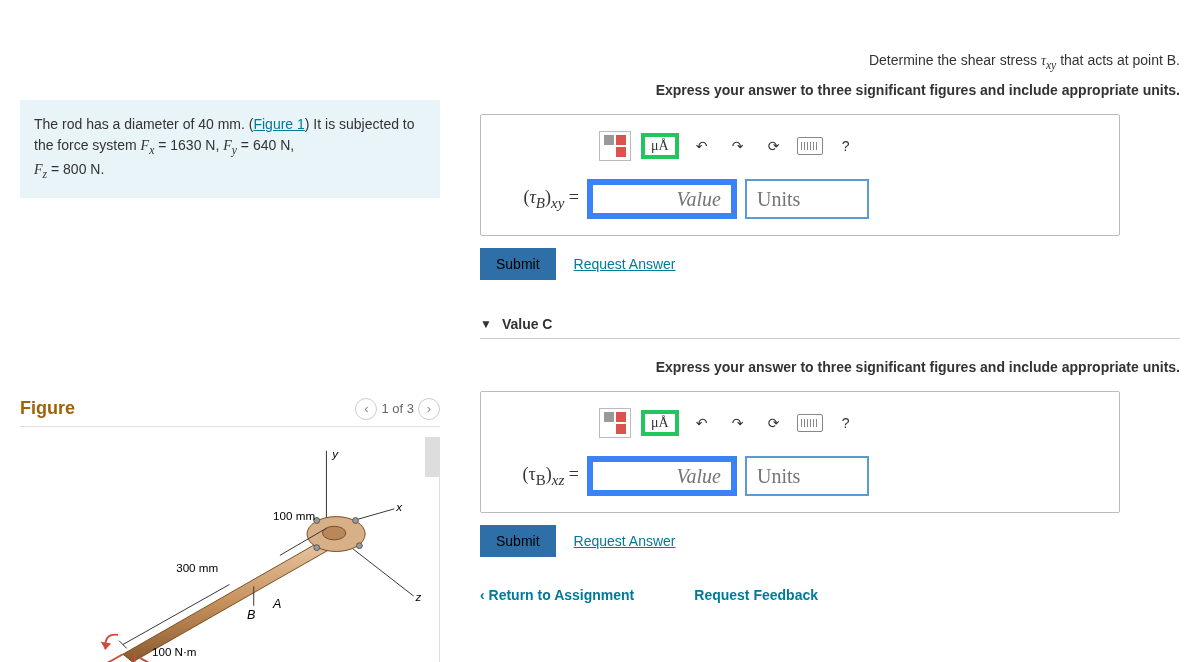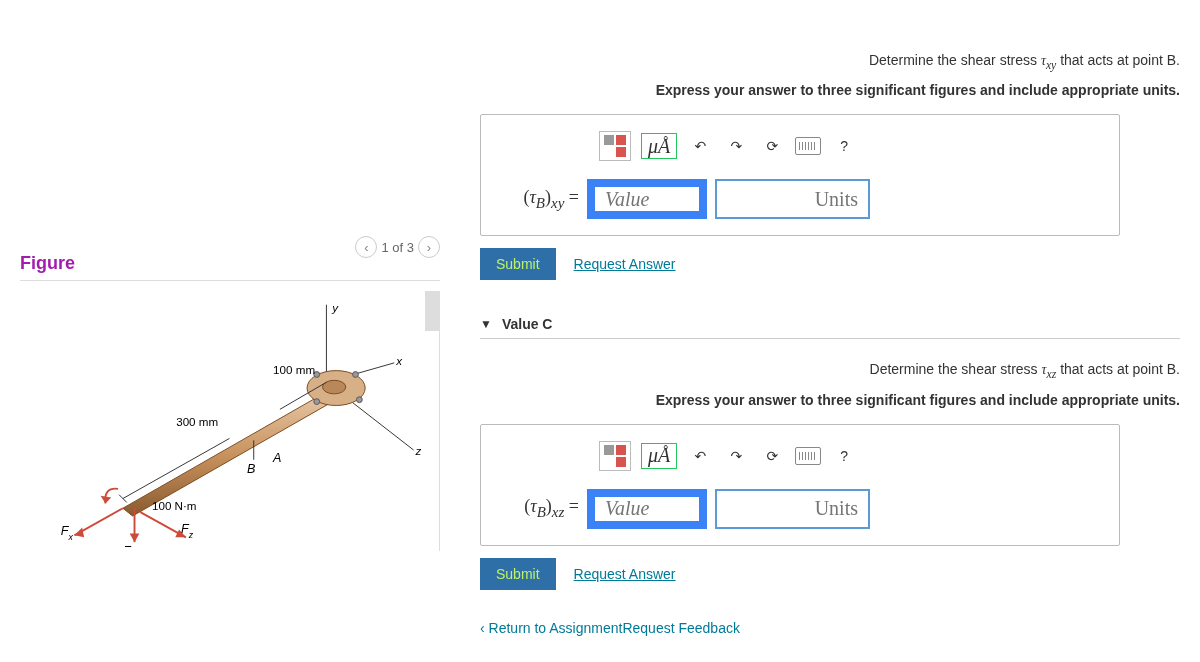--- a/index.html
+++ b/index.html
@@ -3,57 +3,62 @@
 <meta charset="utf-8">
 <style>
   * { box-sizing: border-box; margin: 0; padding: 0; }
   body { font-family: Arial, sans-serif; font-size: 14px; color: #333; background: #fff; display: flex; }
   .left-panel { width: 460px; padding: 20px 20px 0 20px; }
   .right-panel { flex: 1; padding: 20px 20px 0 20px; }
   .problem-box { background: #e8f4f7; padding: 14px 14px; margin-top: 80px; line-height: 1.5; }
   .problem-box a { color: #007a99; text-decoration: underline; }
   .fig-section { margin-top: 200px; }
   .fig-header { display: flex; align-items: center; border-bottom: 1px solid #ddd; padding-bottom: 6px; }
-  .fig-title { font-size: 18px; font-weight: bold; flex: 1; color: #a21caf; margin-top: 33px; }
+  .fig-title { font-size: 18px; font-weight: bold; flex: 1; color: #a16207; }
   .fig-nav { display: flex; align-items: center; gap: 4px; color: #666; font-size: 13px; }
   .fig-nav-btn { width: 22px; height: 22px; border: 1px solid #ccc; border-radius: 50%; display: flex; align-items: center; justify-content: center; background: #fff; cursor: pointer; color: #888; }
   .fig-canvas { margin-top: 10px; border-right: 1px solid #ddd; position: relative; height: 260px; padding: 4px; }
   .scroll-handle { position: absolute; right: 0; top: 0; width: 14px; height: 40px; background: #ddd; }
   svg.figure-drawing { width: 100%; height: 100%; }
 
   .part-prompt { margin-bottom: 8px; line-height: 1.5; text-align: right; }
   .instruct { font-weight: bold; margin-bottom: 16px; text-align: right; }
   .answer-box { border: 1px solid #bbb; border-radius: 2px; padding: 16px 18px 16px 18px; margin-bottom: 12px; width: 640px; }
   .toolbar { display: flex; align-items: center; gap: 10px; margin-bottom: 18px; margin-left: 100px; }
   .tool-btn { display: flex; align-items: center; justify-content: center; height: 26px; min-width: 26px; cursor: pointer; color: #333; }
   .tool-boxed { border: 1px solid #bbb; padding: 0 4px; height: 30px; }
   .template-icon { display: flex; gap: 2px; }
   .template-icon .sq { width: 10px; height: 10px; background: #d9534f; }
   .template-icon .sq.gray { background: #999; }
-  .mu-a { font-family: "Times New Roman", serif; font-size: 20px; position: relative; border: 1px solid #22c55e; padding: 2px 6px; font-style: italic; }
+  .mu-a { font-family: "Times New Roman", serif; font-size: 14px; position: relative; border: 4px solid #22c55e; padding: 2px 6px; }
   .kbd-icon { border: 1px solid #888; width: 26px; height: 18px; border-radius: 2px; display:flex; align-items:center; justify-content:center; }
   .kbd-icon .dots { width:18px; height:8px; background: repeating-linear-gradient(90deg,#888 0 1px, transparent 1px 3px); }
   .answer-line { display: flex; align-items: center; gap: 8px; }
   .var-label { font-family: "Times New Roman", serif; font-size: 18px; min-width: 80px; text-align: right; }
   .value-input, .units-input { height: 40px; font-size: 20px; font-family: "Times New Roman", serif; font-style: italic; color: #999; padding: 0 10px; }
-  .value-input { width: 120px; border: 8px solid #3b82f6; outline:none; }
-  .units-input { width: 155px; border: 2px solid #5b9bd5; font-style: normal; outline:none;text-align:right; }
+  .value-input { width: 150px; border: 6px solid #3b82f6; outline:none;text-align:right; }
+  .units-input { width: 124px; border: 2px solid #5b9bd5; font-style: normal; outline:none; }
   .submit-row { display: flex; align-items: center; gap: 18px; margin-bottom: 30px; }
-  .submit-btn { background: #2f6fa7; color: #bef264; border: none; padding: 8px 16px; font-size: 14px; cursor: pointer; }
+  .submit-btn { background: #2f6fa7; color: #000000; border: none; padding: 8px 16px; font-size: 14px; cursor: pointer; }
   .link { color: #007a99; text-decoration: underline; cursor: pointer; }
   .part-header { display: flex; align-items: center; gap: 10px; border-bottom: 1px solid #ccc; padding: 6px 0; margin-bottom: 20px; font-weight: bold; }
   .caret { font-size: 12px; }
-  .bottom-links { display: flex; margin-top: 30px; color: #007a99; }
+  .bottom-links { display: flex; gap: 60px; margin-top: 30px; color: #007a99; font-weight: bold; }
   .bottom-links span { cursor: pointer; }
   .italic-math { font-family: "Times New Roman", serif; font-style: italic; }
 </style>
 </head>
 <body>
 
 <div class="left-panel">
+  <div class="problem-box">
+    <span>The rod has a diameter of 40 mm. (</span><a href="#">Figure 1</a><span>) It is subjected to the force system </span>
+    <span class="italic-math">F<sub>x</sub></span> = 1630 N, <span class="italic-math">F<sub>y</sub></span> = 640 N,<br>
+    <span class="italic-math">F<sub>z</sub></span> = 800 N.
+  </div>
 
   <div class="fig-section">
     <div class="fig-header">
       <div class="fig-title">Figure</div>
       <div class="fig-nav">
         <div class="fig-nav-btn">‹</div>
         <span>1 of 3</span>
         <div class="fig-nav-btn">›</div>
       </div>
     </div>
@@ -153,23 +158,20 @@
   </div>
   <div class="submit-row">
     <button class="submit-btn">Submit</button>
     <span class="link">Request Answer</span>
   </div>
 
   <div class="part-header">
     <span class="caret">▼</span>
     <span>Value C</span>
   </div>
-  <div class="part-prompt">
-    <span>Determine the shear stress </span><span class="italic-math">τ<sub>xz</sub></span><span> that acts at point B.</span>
-  </div>
   <div class="instruct">Express your answer to three significant figures and include appropriate units.</div>
 
   <div class="answer-box">
     <div class="toolbar">
       <div class="tool-btn tool-boxed">
         <div class="template-icon">
             <div class="sq gray"></div>
             <div style="display:flex;flex-direction:column;gap:2px;">
               <div class="sq"></div>
               <div class="sq"></div>
@@ -181,21 +183,21 @@
       <div class="tool-btn">↷</div>
       <div class="tool-btn">⟳</div>
       <div class="tool-btn">
           <div class="kbd-icon">
             <div class="dots"></div>
           </div>
         </div>
       <div class="tool-btn">?</div>
     </div>
     <div class="answer-line">
-      <div class="var-label">(<span style="font-style:italic">τ<sub>B</sub></span>)<sub><i>xz</i></sub>&nbsp;=</div>
+      <div class="var-label">(<span style="">τ<sub>B</sub></span>)<sub><i>xz</i></sub>&nbsp;=</div>
       <input class="value-input" placeholder="Value" style="">
       <input class="units-input" placeholder="Units" style="">
     </div>
   </div>
   <div class="submit-row">
     <button class="submit-btn">Submit</button>
     <span class="link">Request Answer</span>
   </div>
 
   <div class="bottom-links">

